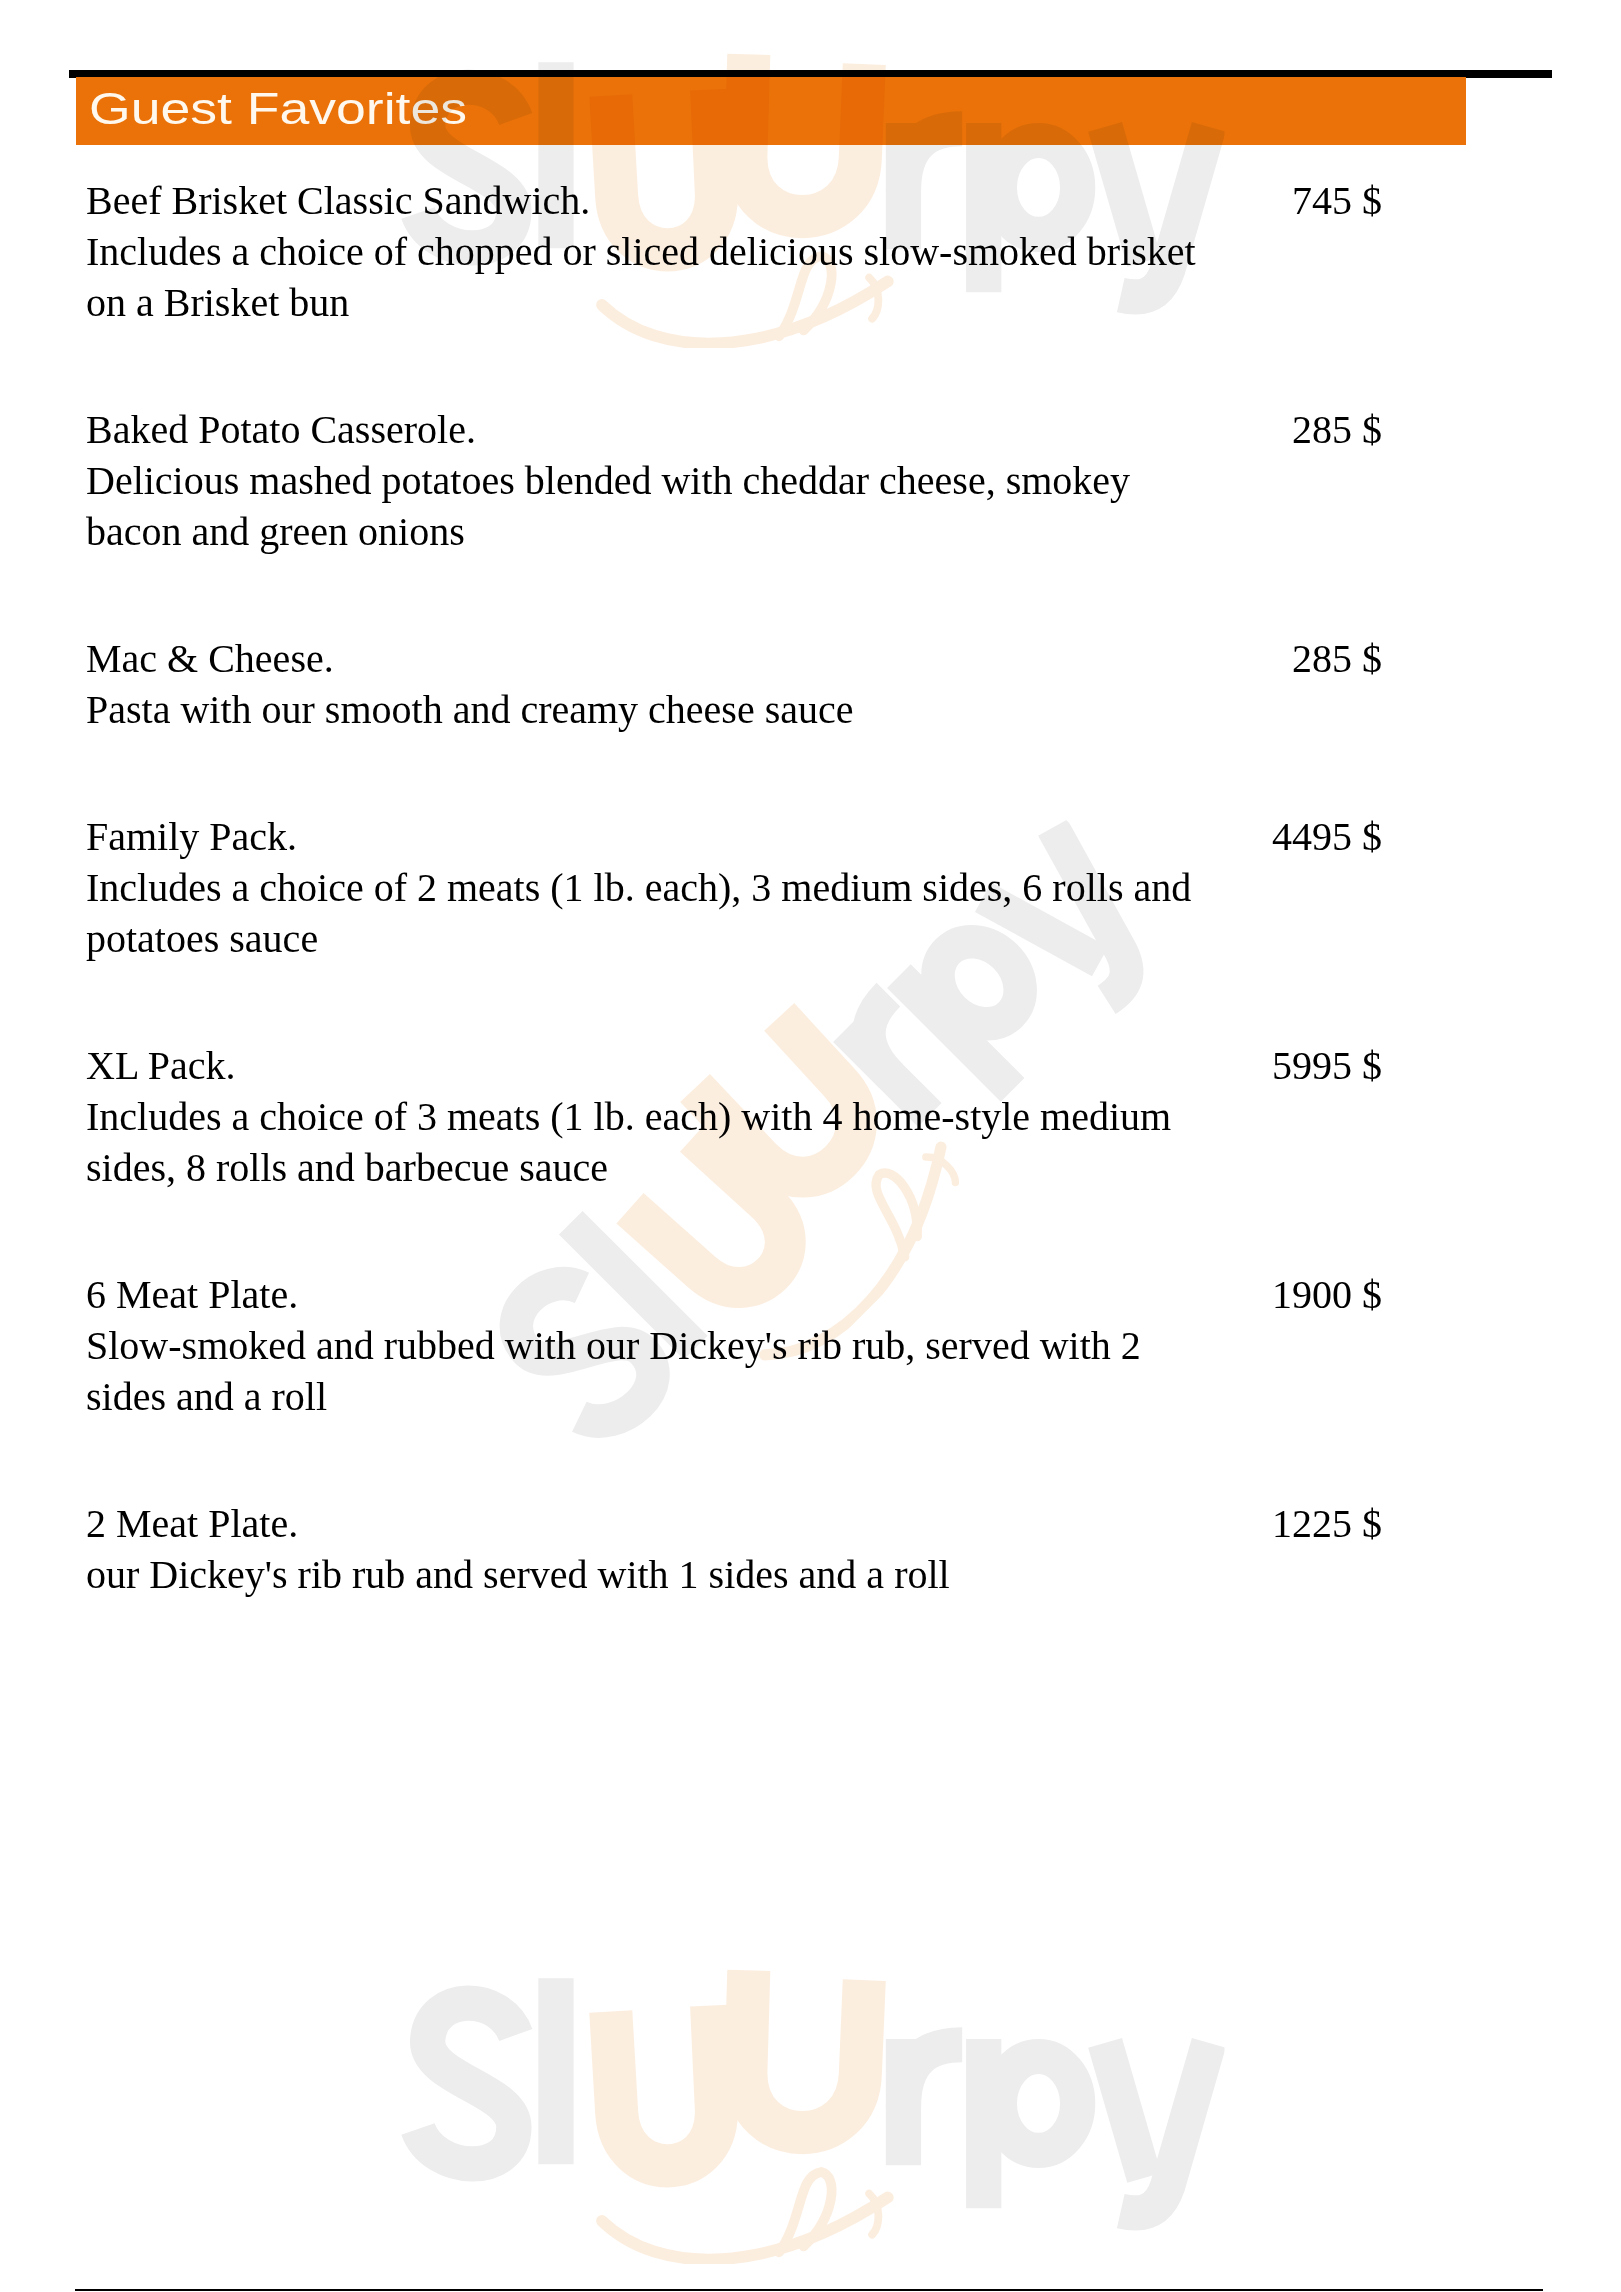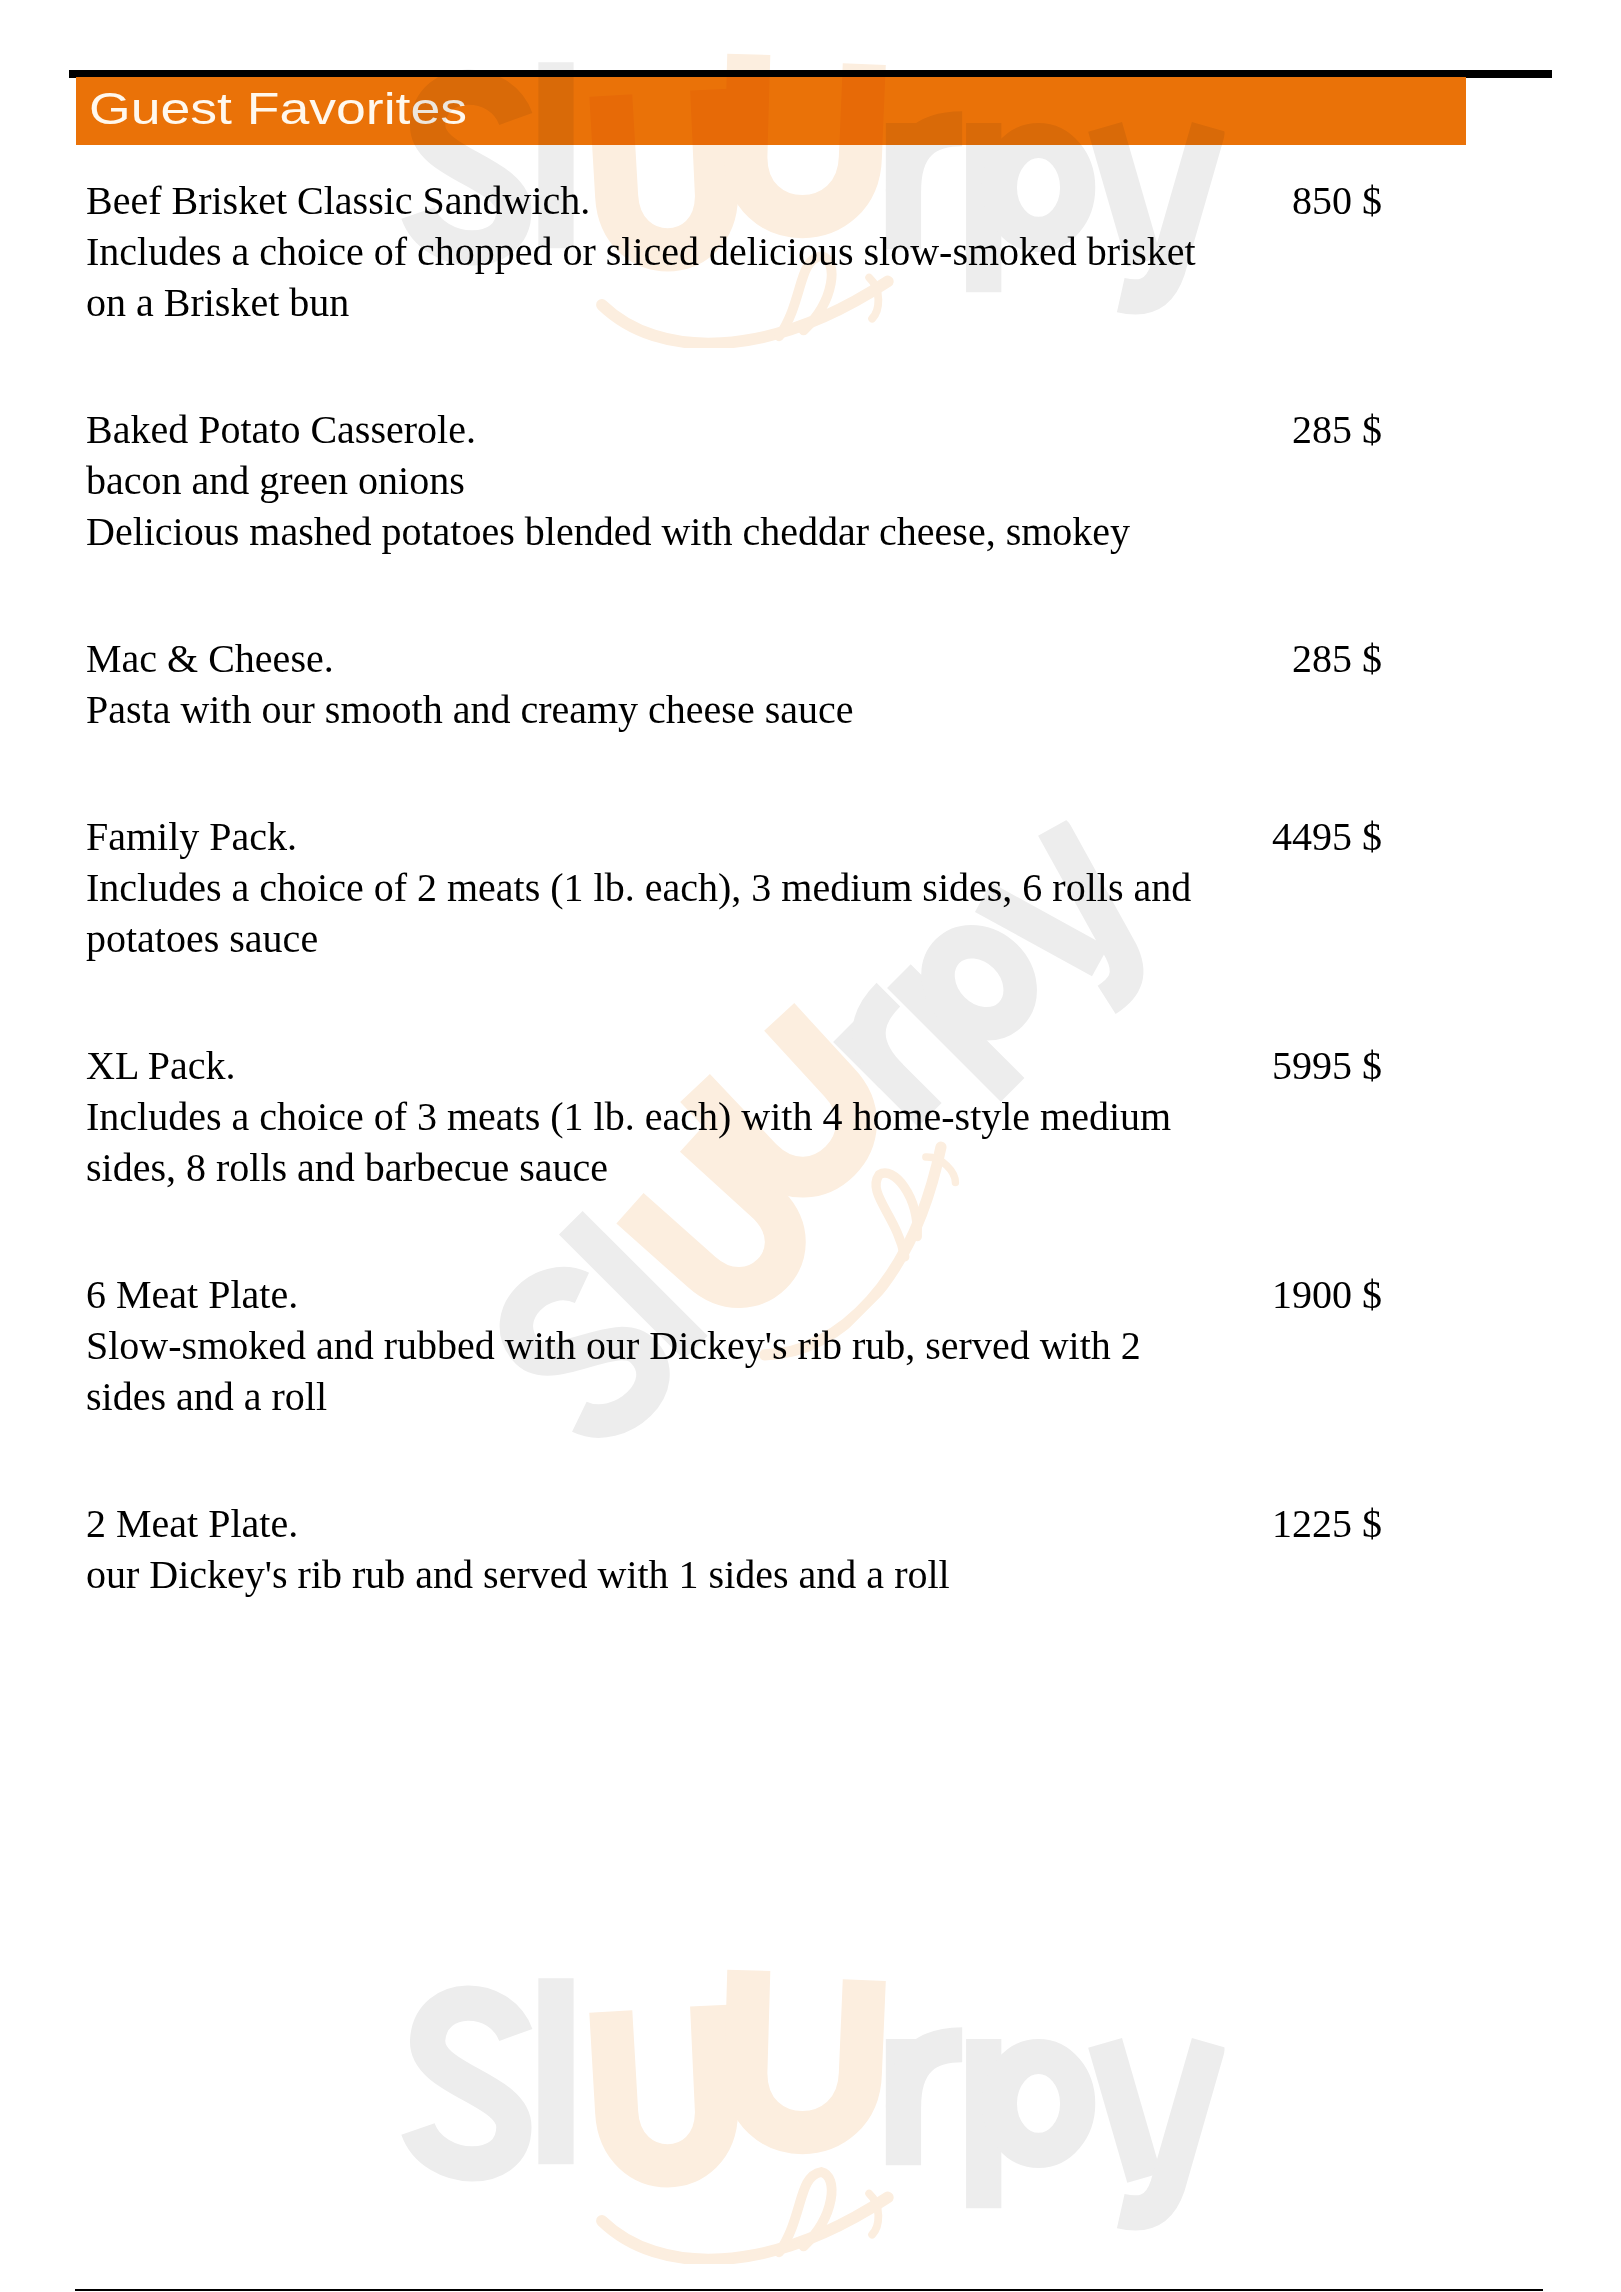--- a/index.html
+++ b/index.html
@@ -60,30 +60,30 @@
 <div class="top-rule"></div>
 
 <div class="header-bar">
   <span class="header-title">Guest Favorites</span>
 </div>
 
 <div class="menu-list">
 
   <div class="menu-item">
     <span class="line">Beef Brisket Classic Sandwich.</span>
-    <span class="price">850 $</span>
+    <span class="price">745 $</span>
     <span class="line">Includes a choice of chopped or sliced delicious slow-smoked brisket</span>
     <span class="line">on a Brisket bun</span>
   </div>
 
   <div class="menu-item">
     <span class="line">Baked Potato Casserole.</span>
     <span class="price">285 $</span>
+    <span class="line">Delicious mashed potatoes blended with cheddar cheese, smokey</span>
     <span class="line">bacon and green onions</span>
-    <span class="line">Delicious mashed potatoes blended with cheddar cheese, smokey</span>
   </div>
 
   <div class="menu-item">
     <span class="line">Mac &amp; Cheese.</span>
     <span class="price">285 $</span>
     <span class="line">Pasta with our smooth and creamy cheese sauce</span>
   </div>
 
   <div class="menu-item">
     <span class="line">Family Pack.</span>

